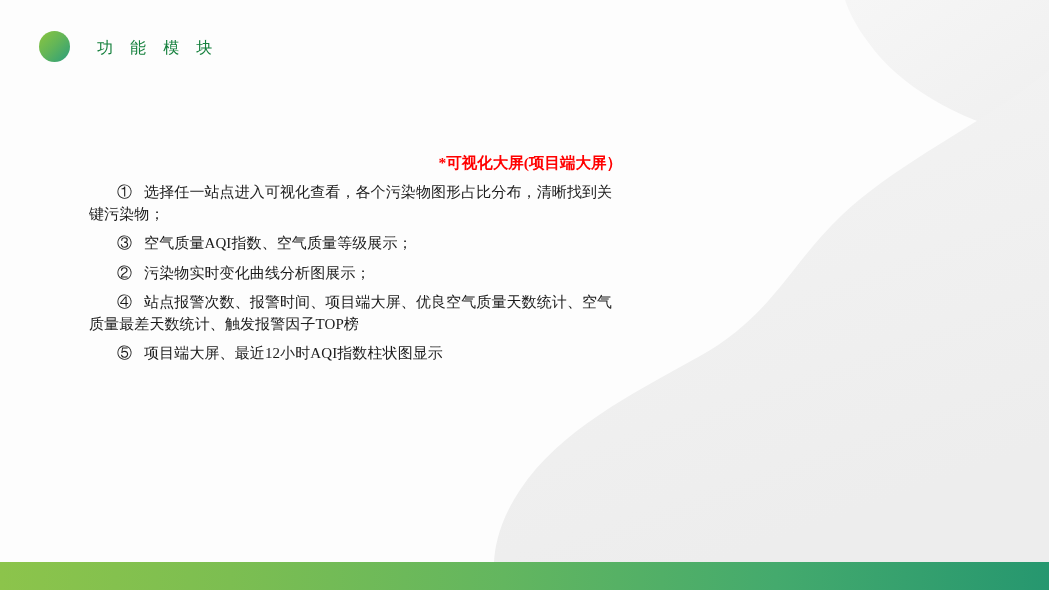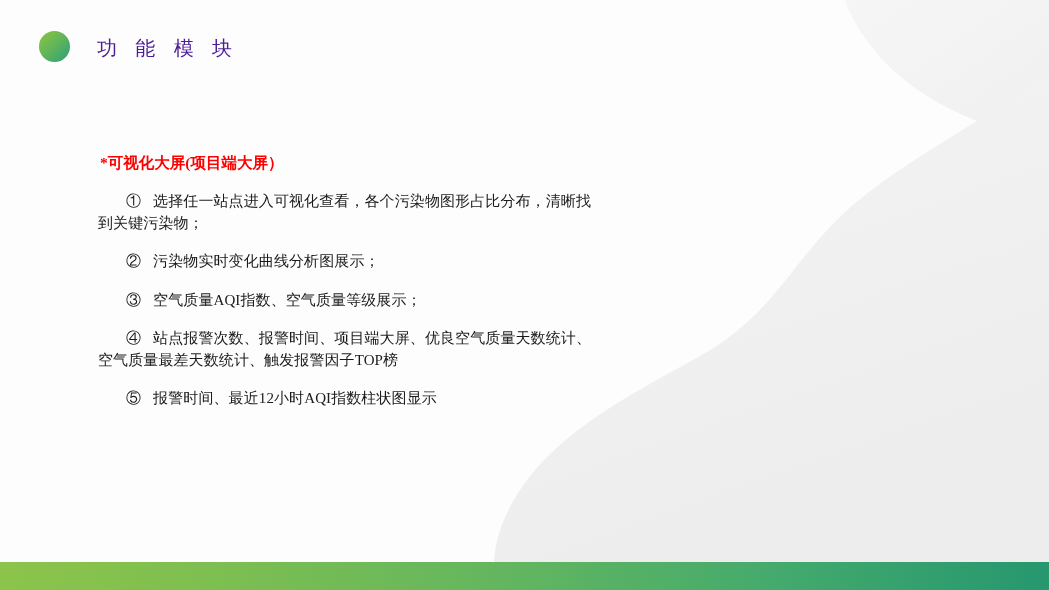--- a/index.html
+++ b/index.html
@@ -57,48 +57,49 @@
     left: -10px;
     width: 56px;
     height: 40px;
     border-radius: 50%;
     background: radial-gradient(closest-side, rgba(120,120,120,0.22), rgba(120,120,120,0.0) 72%);
     filter: blur(5px);
     z-index: -1;
   }
   .header-title {
     font-family: "DejaVu Sans", "Liberation Sans", sans-serif;
-    font-size: 20px;
-    color: #4c1d95;
+    font-size: 16px;
+    color: #15803d;
     letter-spacing: 6px;
     white-space: nowrap;
     line-height: 1;
   }
 
   
   .content {
     position: absolute;
     left: 82px;
     top: 152px;
     width: 540px;
   }
   .content-heading {
     color: #ff0000;
     font-weight: bold;
     font-size: 15.5px;
     line-height: 22px;
     margin: 0 0 0 18px;
     white-space: nowrap;
     font-family: "Liberation Serif", "DejaVu Serif", serif;
+    text-align: right;
   }
   .item {
     font-size: 15px;
     line-height: 22.2px;
     color: #1a1a1a;
-    margin: 16px;
+    margin: 7px;
     text-indent: 28px;
     letter-spacing: 0.1px;
     font-family: "Liberation Serif", "DejaVu Serif", serif;
   }
   .item .marker {
     margin-right: 12px;
   }
 
   
   .bottom-bar {
@@ -152,33 +153,33 @@
 
   <div class="content">
 
     <p class="content-heading">*可视化大屏(项目端大屏）</p>
 
     <p class="item">
       <span class="marker">①</span><span>选择任一站点进入可视化查看，各个污染物图形占比分布，清晰找到关键污染物；</span>
     </p>
 
     <p class="item">
-      <span class="marker">②</span><span>污染物实时变化曲线分析图展示；</span>
+      <span class="marker">③</span><span>空气质量AQI指数、空气质量等级展示；</span>
     </p>
 
     <p class="item">
-      <span class="marker">③</span><span>空气质量AQI指数、空气质量等级展示；</span>
+      <span class="marker">②</span><span>污染物实时变化曲线分析图展示；</span>
     </p>
 
     <p class="item">
       <span class="marker">④</span><span>站点报警次数、报警时间、项目端大屏、优良空气质量天数统计、空气质量最差天数统计、触发报警因子TOP榜</span>
     </p>
 
     <p class="item">
-      <span class="marker">⑤</span><span>报警时间、最近12小时AQI指数柱状图显示</span>
+      <span class="marker">⑤</span><span>项目端大屏、最近12小时AQI指数柱状图显示</span>
     </p>
 
 
   </div>
 
   <div class="bottom-bar"></div>
 
 </div>
 
 </body></html>

